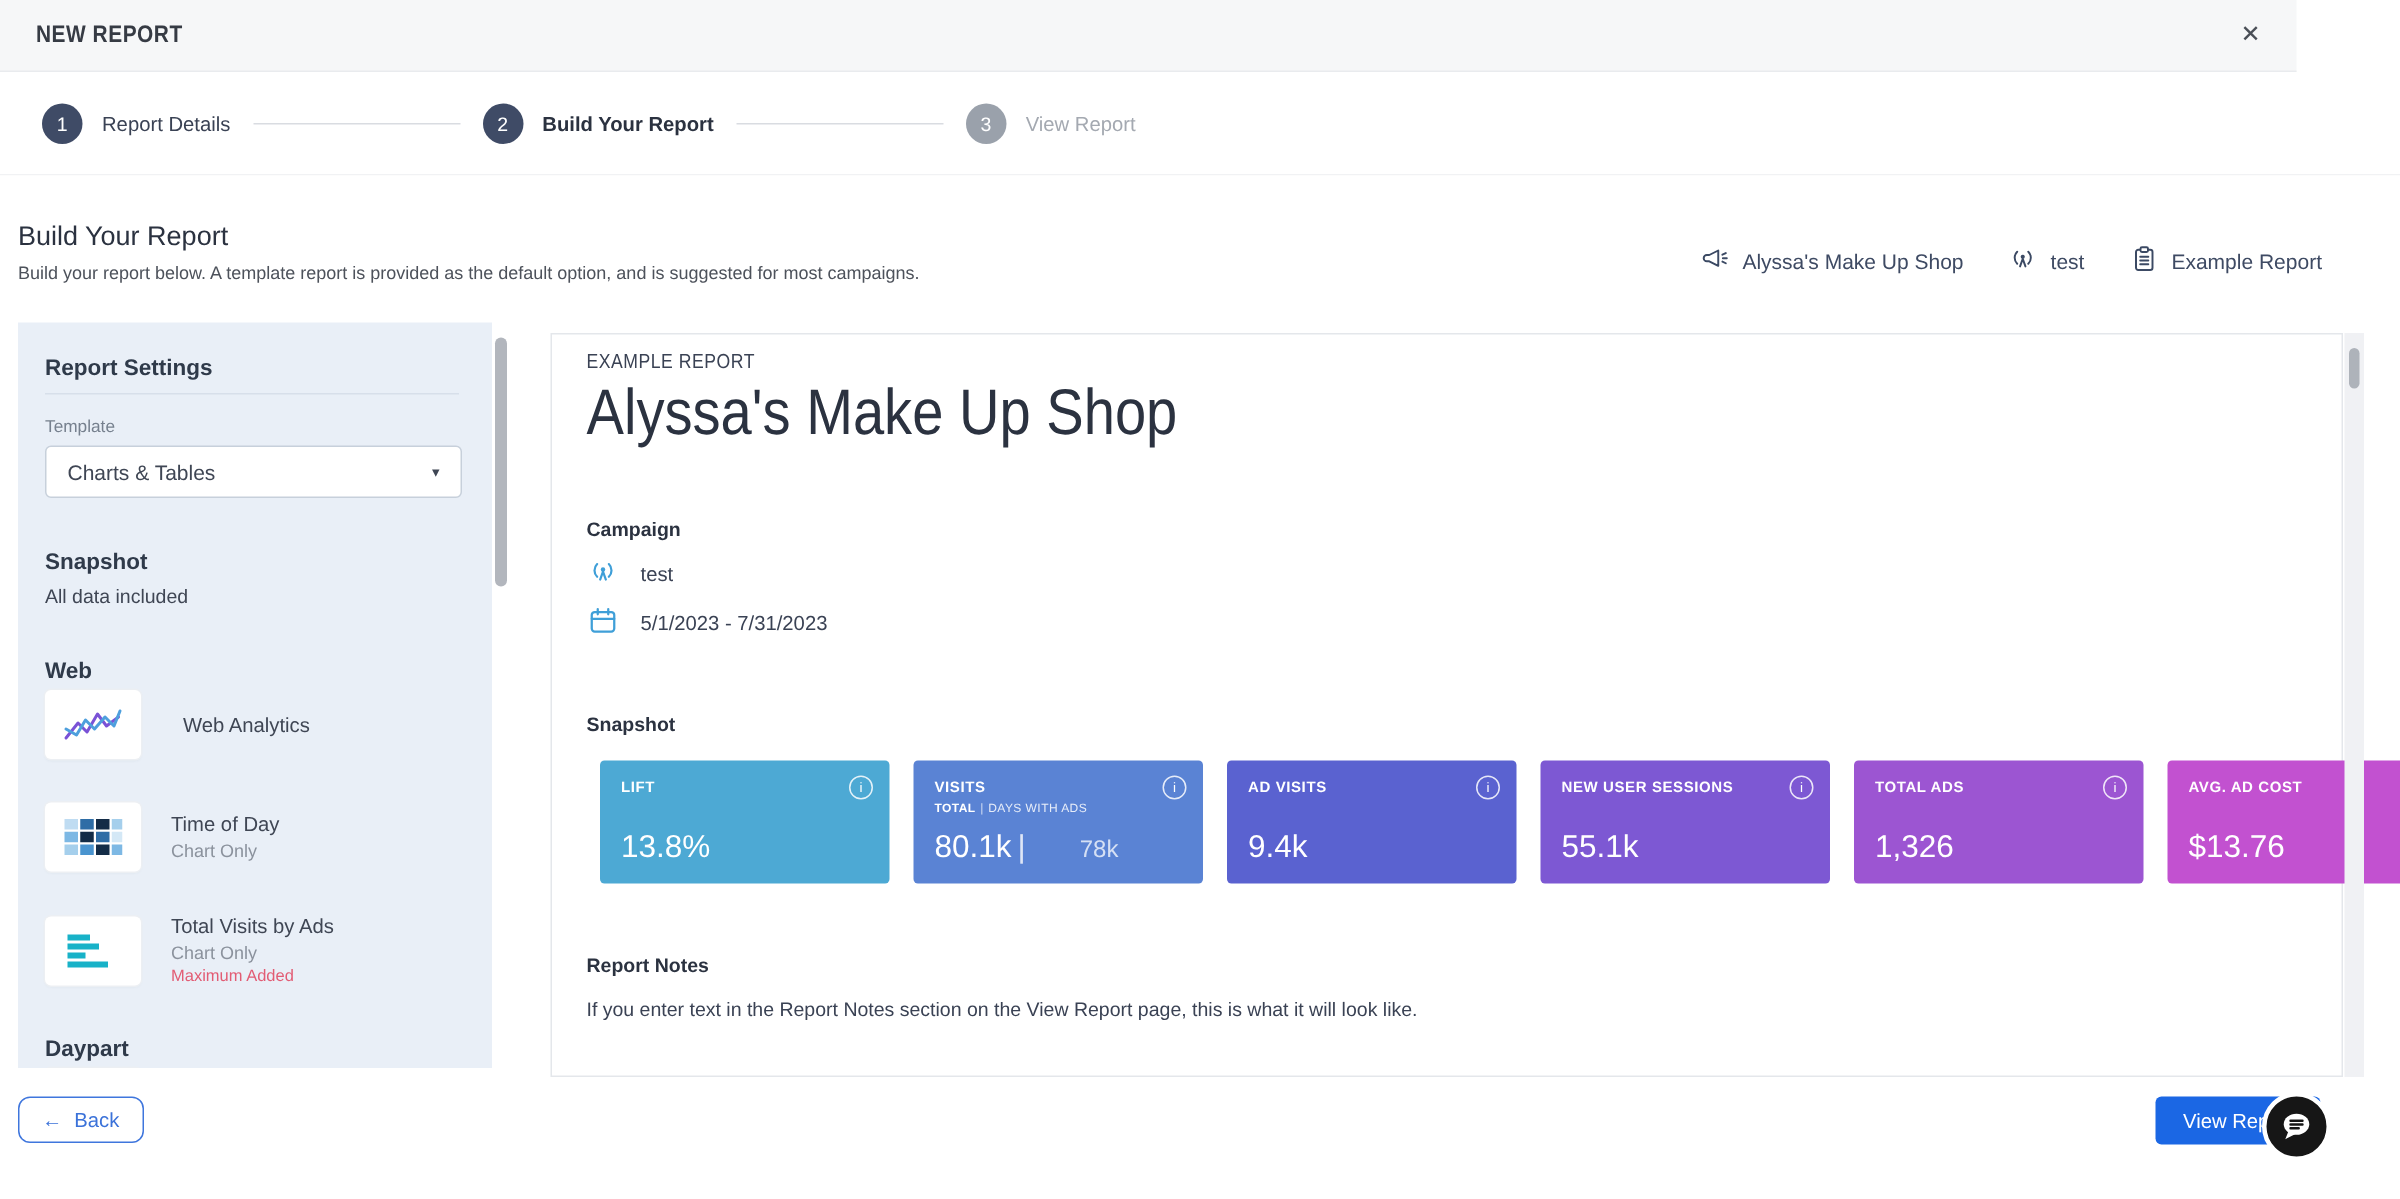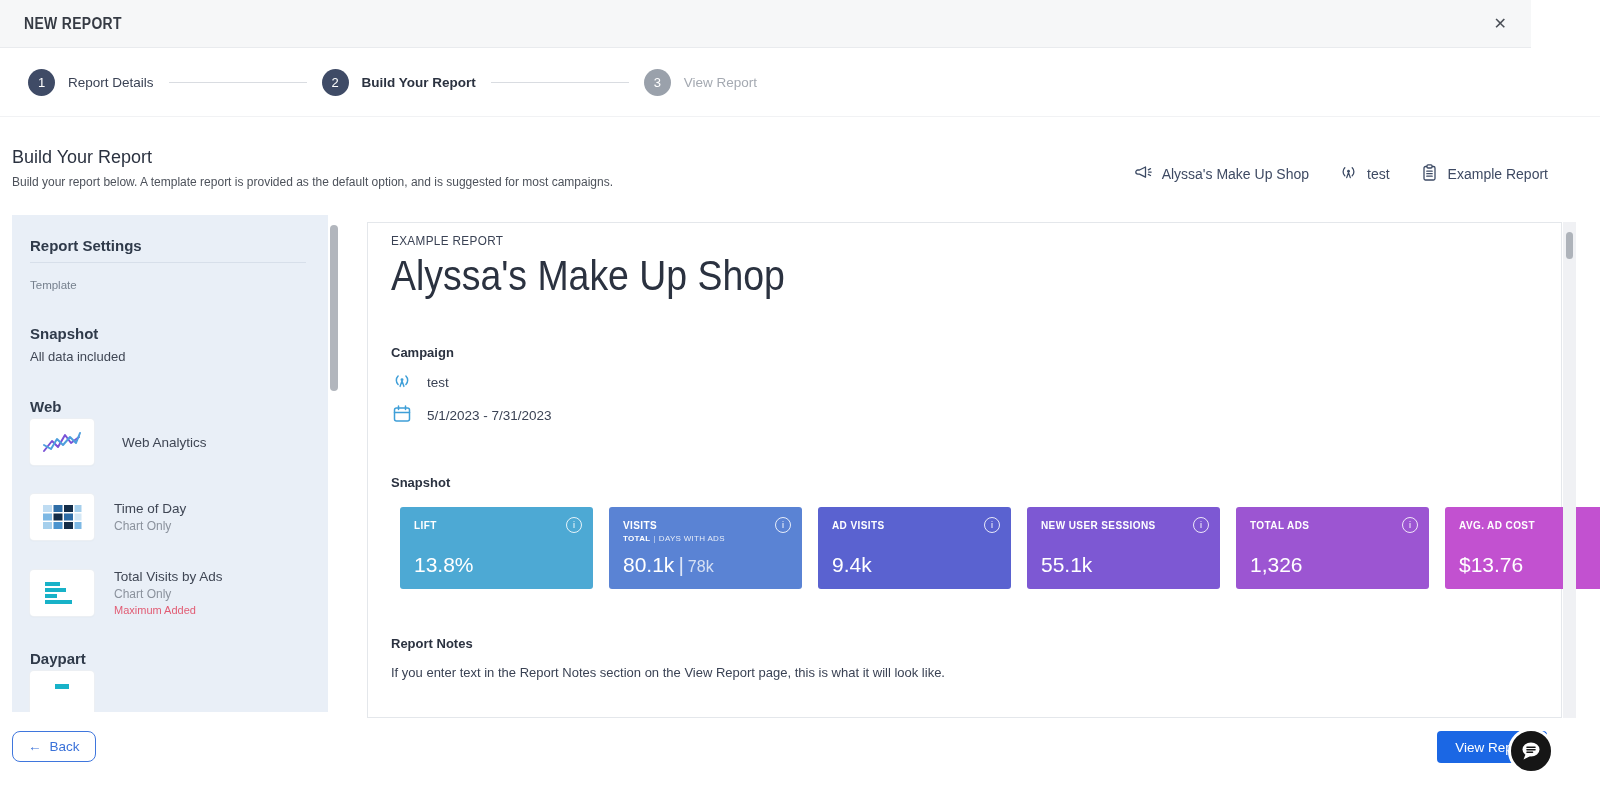--- a/index.html
+++ b/index.html
@@ -89,21 +89,21 @@
   .mc-sub { position:absolute; left:14px; top:27px; font-size:8px; letter-spacing:.3px; }
   .mc-sub .sep { opacity:.7; margin:0 3px; }
   .mc-sub .light { opacity:.85; font-weight:400; }
   .mc-info {
     position:absolute; right:11px; top:10px; width:16px; height:16px;
     border:1.5px solid rgba(255,255,255,.85); border-radius:50%;
     font-size:9px; display:flex; align-items:center; justify-content:center; cursor:pointer;
   }
   .mc-value { position:absolute; left:14px; bottom:12px; font-size:21px; white-space:nowrap; }
   .mc-value .sep { font-weight:300; opacity:.8; margin:0 4px; }
-  .mc-value .secondary { font-size:16px; opacity:.75; }
+  .mc-value .secondary { font-size:16px; opacity:.75;margin-left:32px; }
   .rp-notes-title { position:absolute; left:23px; top:413px; font-size:13px; font-weight:700; color:#2b3240; }
   .rp-notes-body { position:absolute; left:23px; top:442px; font-size:13px; color:#3a4254; }
   .panel-scroll { position:absolute; left:1563px; top:222px; width:13px; height:496px; background:#f0f1f4; }
   .panel-scroll .thumb { width:7px; height:27px; margin:10px auto 0; background:#aeb3ba; border-radius:4px; cursor:pointer; }
 
   
   .back-btn {
     position:absolute; left:12px; top:731px; height:31px; padding:0 15px;
     background:#fff; border:1px solid #3f76dd; border-radius:8px; color:#3b72d9;
     font-size:13.5px; display:flex; align-items:center; gap:8px; cursor:pointer;
@@ -179,20 +179,24 @@
       </span>
       <span>Example Report</span>
     </div>
   </div>
 </div>
 
 <aside class="sidebar">
   <div class="sb-title">Report Settings</div>
   <div class="sb-divider"></div>
   <div class="sb-field-label">Template</div>
+  <div class="sb-select">
+    <span>Charts &amp; Tables</span>
+    <span class="sb-caret">▾</span>
+  </div>
   <div class="sb-section-title">Snapshot</div>
   <div class="sb-desc">All data included</div>
   <div class="sb-section-title">Web</div>
 
   <div class="sb-item first">
     <div class="sb-thumb">
       <svg width="40" height="28" viewBox="0 0 40 28" fill="none">
         <polyline points="2,23 10,13 16,19 23,7 29,15 37,9" stroke="#7a52d6" stroke-width="2" stroke-linejoin="round" stroke-linecap="round"></polyline>
         <polyline points="2,17 9,21 15,11 21,17 28,9 34,15 38,5" stroke="#4e9fdd" stroke-width="2" stroke-linejoin="round" stroke-linecap="round"></polyline>
       </svg>

